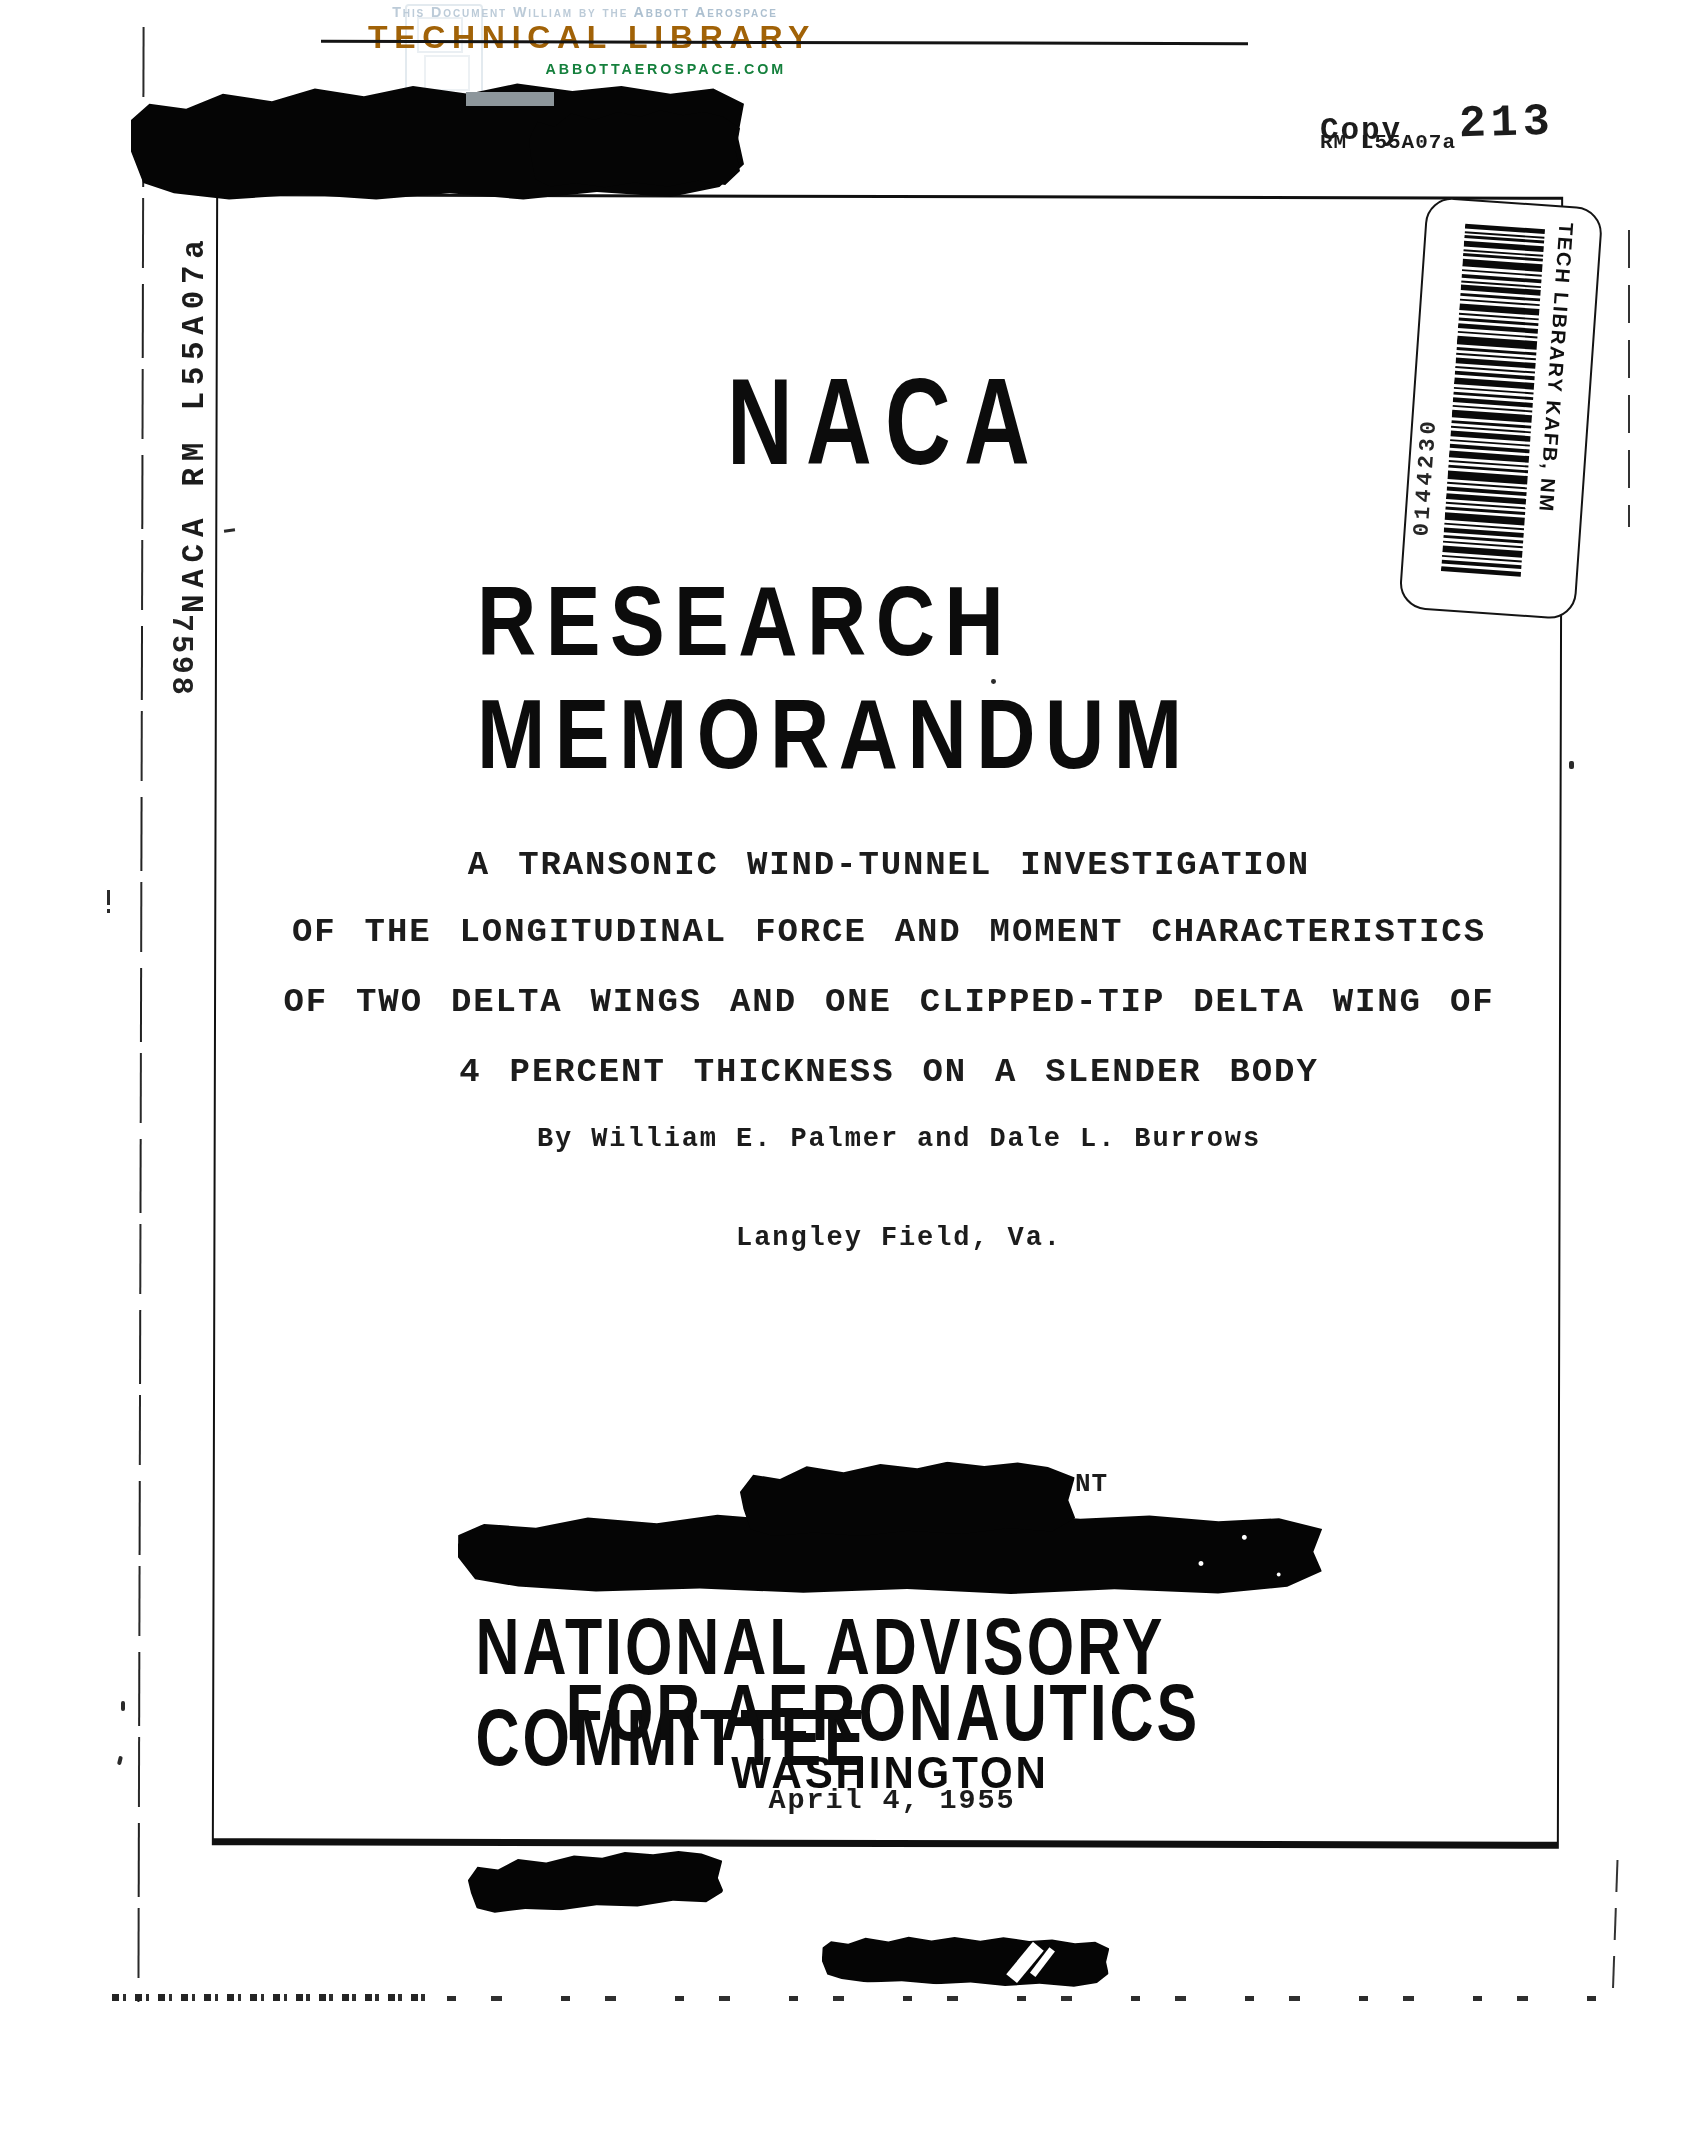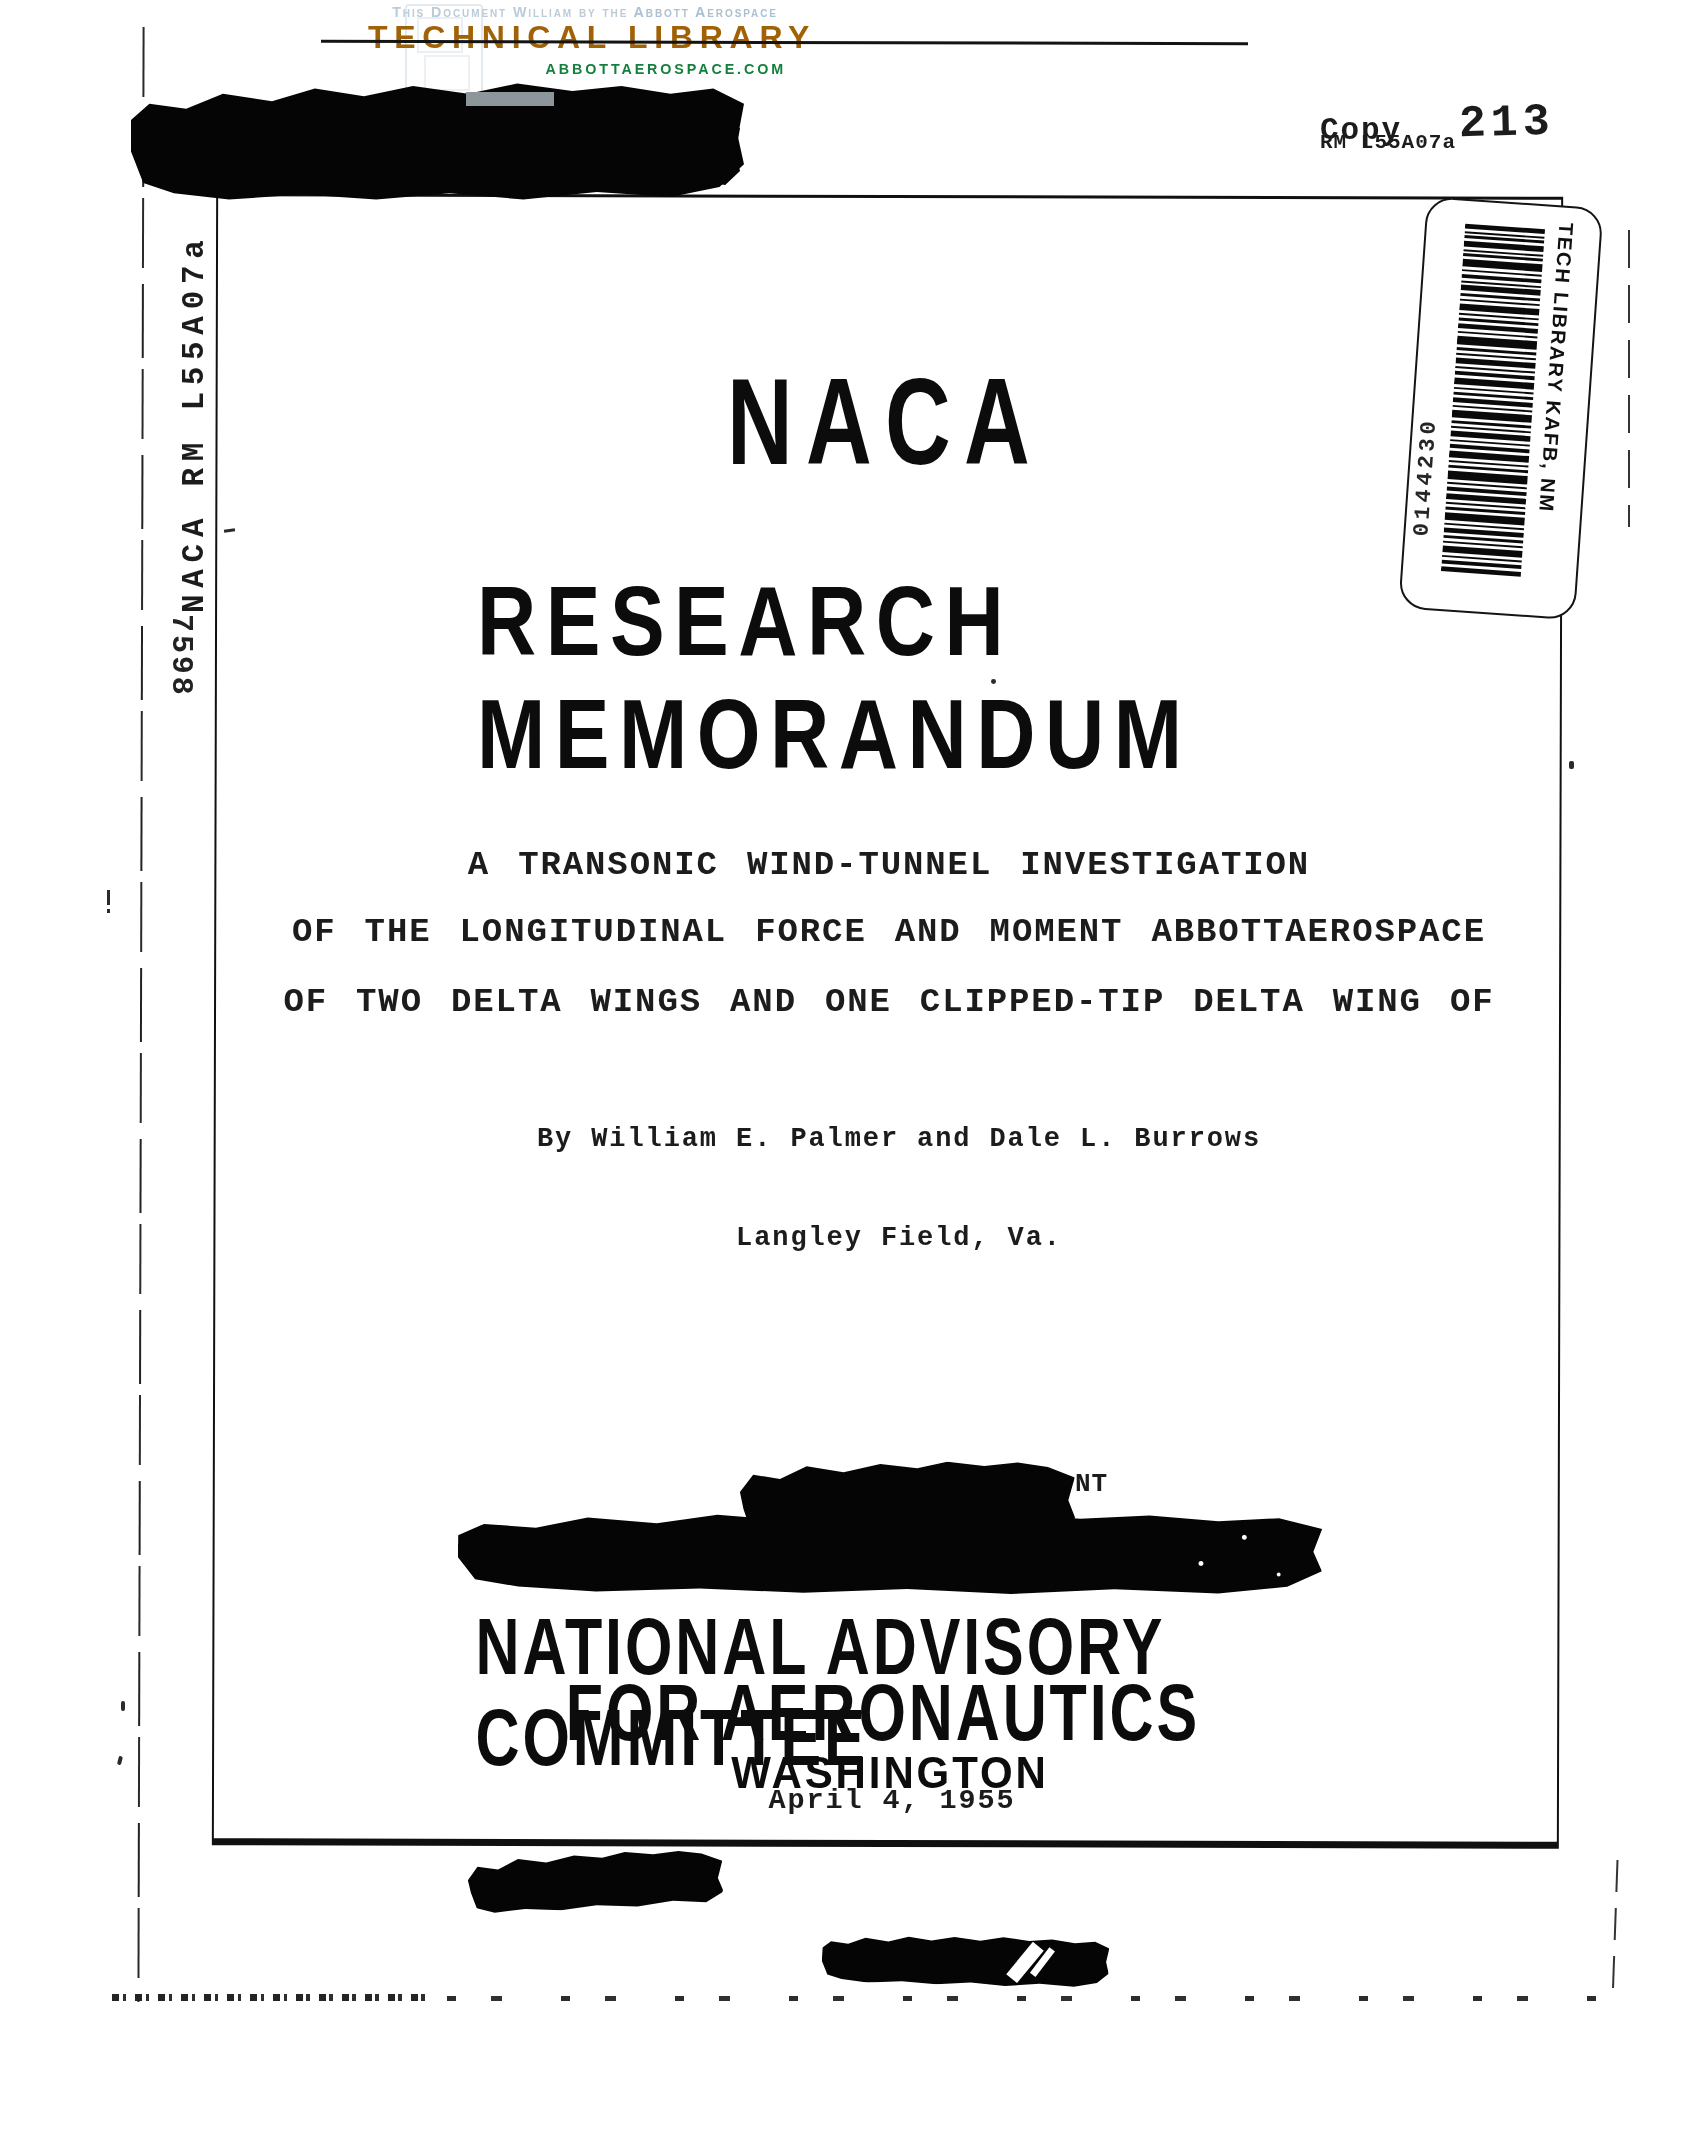--- a/index.html
+++ b/index.html
@@ -204,22 +204,23 @@
         <rect x="0" y="363" width="84" height="5"></rect>
       </g>
     </svg>
     <div class="sans vert-down" id="sticker-library">TECH LIBRARY KAFB, NM</div>
   </div>
 
   <div class="abs sans" id="naca-word">NACA</div>
   <div class="abs sans" id="doc-type">RESEARCH MEMORANDUM</div>
 
   <div class="abs mono tw-title center" id="title-l1">A TRANSONIC WIND-TUNNEL INVESTIGATION</div>
-  <div class="abs mono tw-title center" id="title-l2">OF THE LONGITUDINAL FORCE AND MOMENT ABBOTTAEROSPACE</div>
+  <div class="abs mono tw-title center" id="title-l2">OF THE LONGITUDINAL FORCE AND MOMENT CHARACTERISTICS</div>
   <div class="abs mono tw-title center" id="title-l3">OF TWO DELTA WINGS AND ONE CLIPPED-TIP DELTA WING OF</div>
+  <div class="abs mono tw-title center" id="title-l4">4 PERCENT THICKNESS ON A SLENDER BODY</div>
   <div class="abs mono tw-small center" id="byline">By William E. Palmer and Dale L. Burrows</div>
   <div class="abs mono tw-small center" id="affil2">Langley Field, Va.</div>
 
   <div class="abs redact jag-a" id="redact-top-main"></div>
   <div class="abs redact jag-b" id="redact-top-ext"></div>
   <div class="abs" id="redact-top-gray"></div>
   <div class="abs mono" id="redact-fragment">NT</div>
   <div class="abs redact jag-b" id="redact-mid-box"></div>
   <div class="abs jag-a" id="redact-mid-bar"></div>
   <div class="abs redact jag-b" id="redact-bottom-center"></div>

